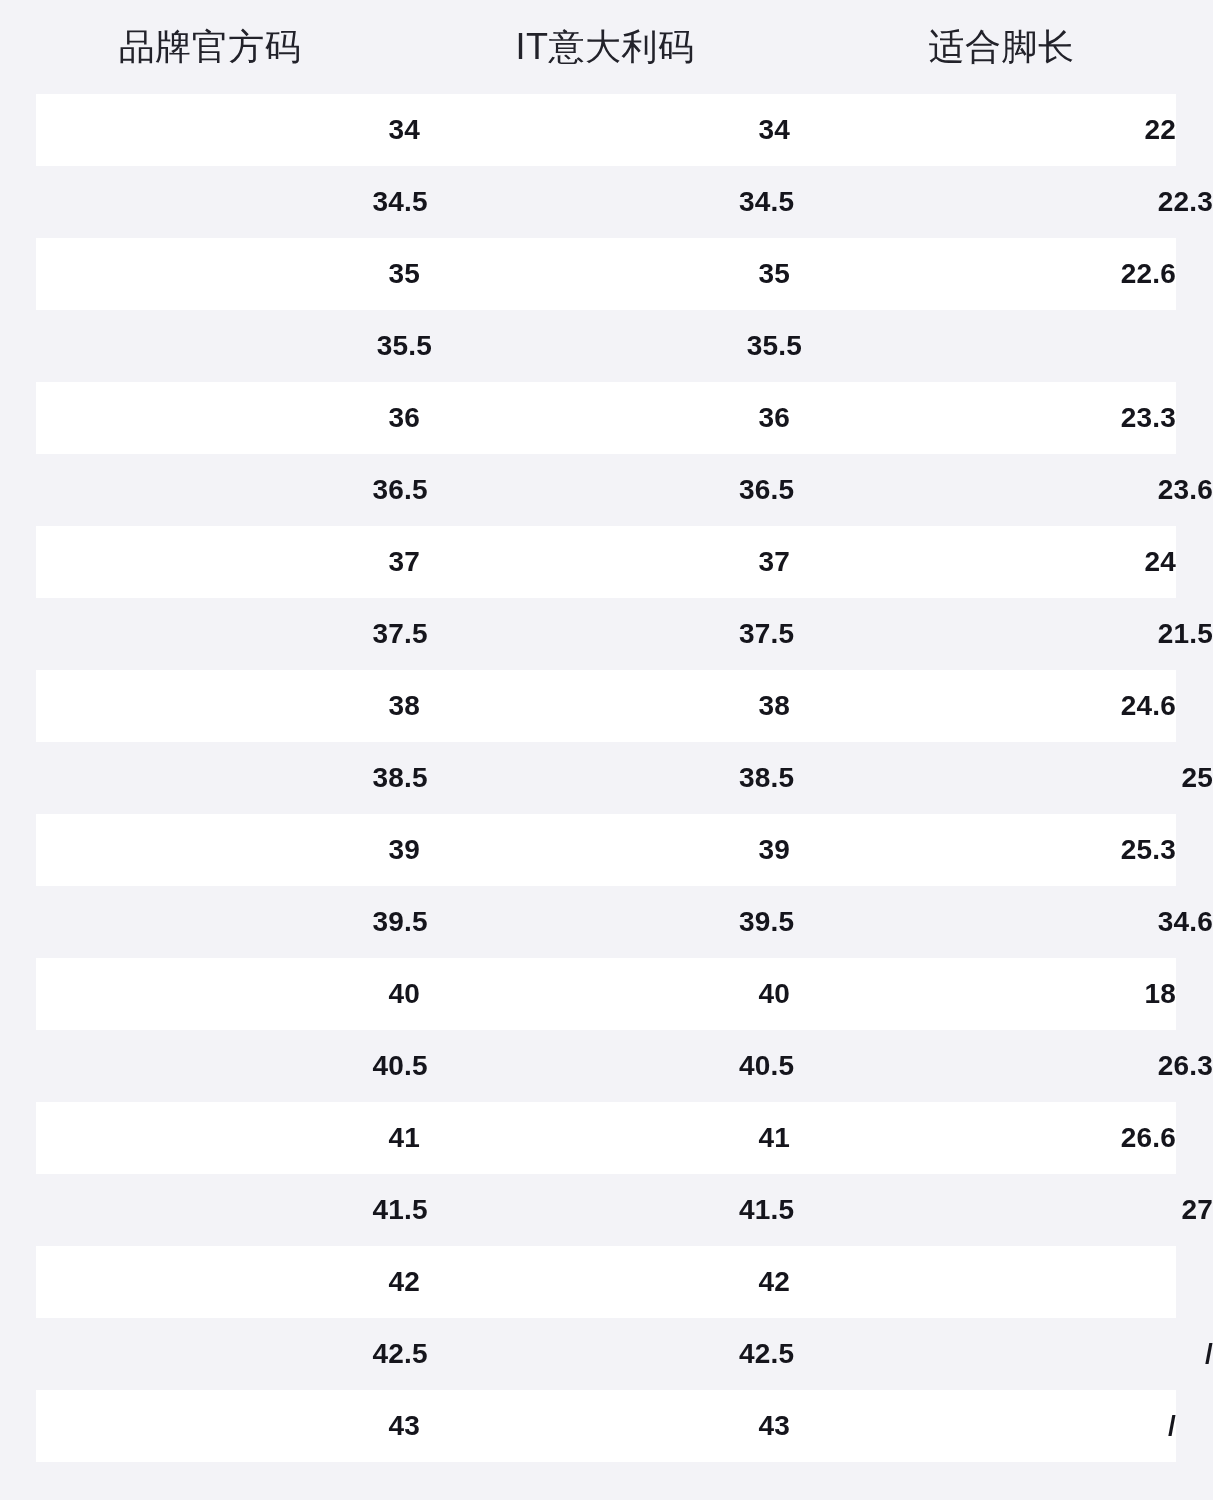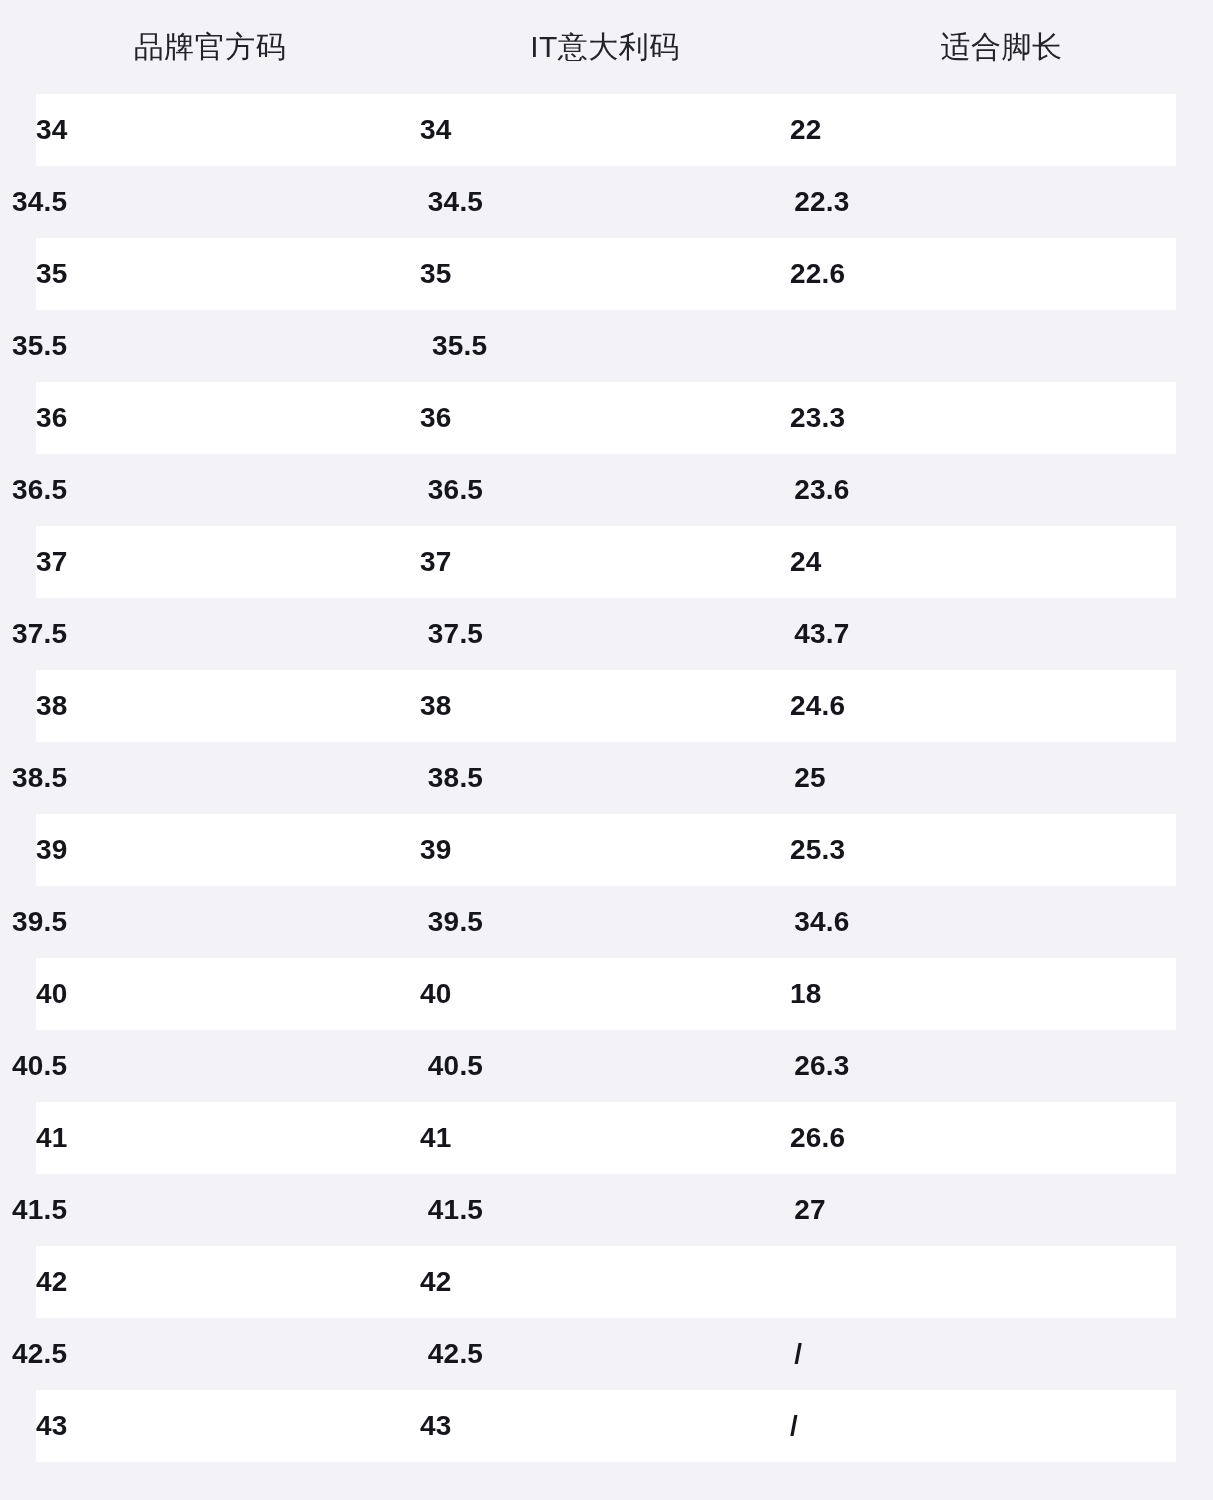--- a/index.html
+++ b/index.html
@@ -24,21 +24,21 @@
 
   
   .chart-header {
     display: flex;
     align-items: center;
     height: 94px;
     background: #f3f3f7;
     box-sizing: border-box;
   }
   .chart-header .cell {
-    font-size: 30px;
+    font-size: 36px;
     font-weight: 400;
     color: #22222a;
     text-align: center;
     letter-spacing: 0.5px;
     line-height: 1;
   }
 
   
   .chart-body {
     display: block;
@@ -56,21 +56,21 @@
   }
   .chart-row.even {          
     background: #f3f3f7;
     margin-left: 12px;
     margin-right: 0;
   }
   .chart-row .cell {
     font-size: 28px;
     font-weight: 700;
     color: #15151c;
-    text-align: left;
+    text-align: right;
     line-height: 1;
     letter-spacing: 0.2px;
   }
 
   
   .col-1 { width: 420px; }
   .col-2 { width: 370px; }
   .col-3 { width: 423px; }
 
   
@@ -125,21 +125,21 @@
         <div class="cell col-3">23.6</div>
       </div>
       <div class="chart-row odd">
         <div class="cell col-1">37</div>
         <div class="cell col-2">37</div>
         <div class="cell col-3">24</div>
       </div>
       <div class="chart-row even">
         <div class="cell col-1">37.5</div>
         <div class="cell col-2">37.5</div>
-        <div class="cell col-3">43.7</div>
+        <div class="cell col-3">21.5</div>
       </div>
       <div class="chart-row odd">
         <div class="cell col-1">38</div>
         <div class="cell col-2">38</div>
         <div class="cell col-3">24.6</div>
       </div>
       <div class="chart-row even">
         <div class="cell col-1">38.5</div>
         <div class="cell col-2">38.5</div>
         <div class="cell col-3">25</div>

